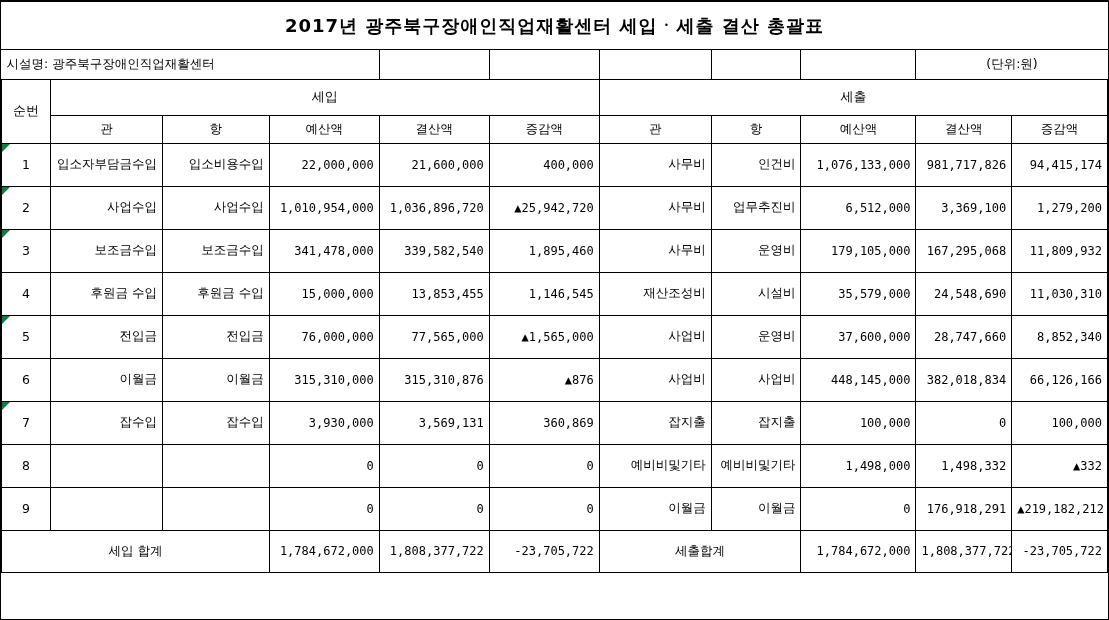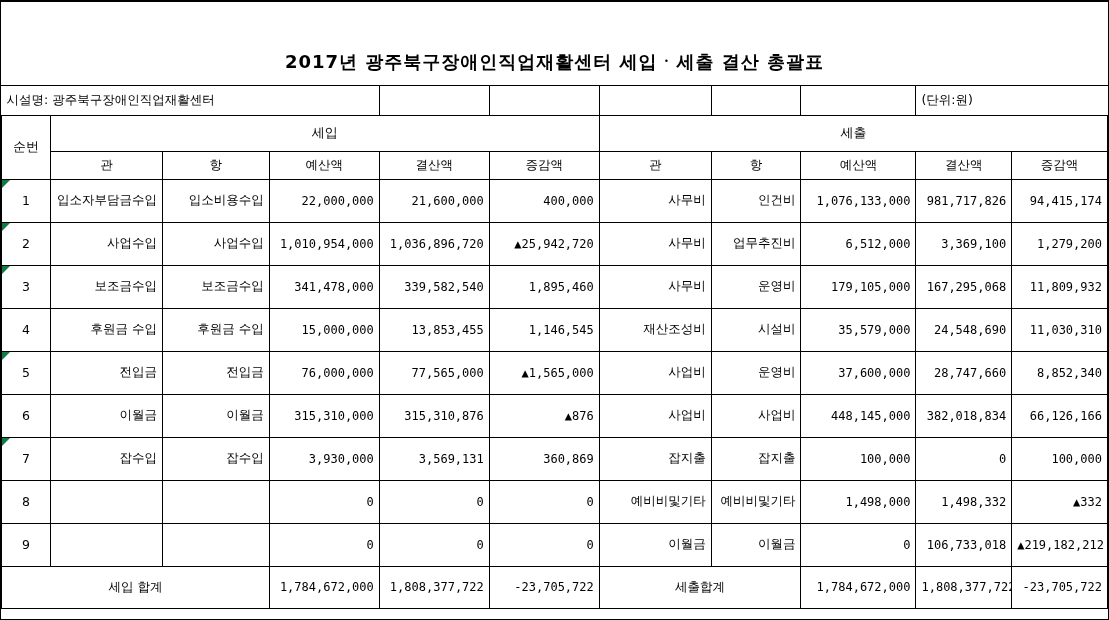--- a/index.html
+++ b/index.html
@@ -22,21 +22,20 @@
     border: 1px solid #000;
     border-top: 2px solid #000;
   }
   .title-row {
     height: 48px;
     display: flex;
     align-items: center;
     justify-content: center;
     border-bottom: 1px solid #000;
     box-sizing: border-box;
-    margin-top: 36px;
   }
   .title {
     font-size: 18px;
     font-weight: bold;
     letter-spacing: 1px;
     white-space: nowrap;
   }
   table {
     border-collapse: collapse;
     table-layout: fixed;
@@ -60,21 +59,21 @@
     height: 29px;
   }
   .meta-row td.vsep {
     border-right: 1px solid #000;
   }
   .meta-label {
     text-align: left;
     font-size: 12.5px;
   }
   .meta-unit {
-    text-align: left;
+    text-align: center;
     font-size: 12.5px;
   }
   .hdr {
     text-align: center;
     height: 28px;
   }
   .hdr-group {
     height: 36px;
     text-align: center;
     font-size: 13px;
@@ -289,21 +288,21 @@
         <tr>
           <td class="cell-ctr">9</td>
           <td class="cell-txt"></td>
           <td class="cell-txt"></td>
           <td class="cell-num">0</td>
           <td class="cell-num">0</td>
           <td class="cell-num">0</td>
           <td class="cell-txt">이월금</td>
           <td class="cell-txt">이월금</td>
           <td class="cell-num">0</td>
-          <td class="cell-num">106,733,018</td>
+          <td class="cell-num">176,918,291</td>
           <td class="cell-num">▲219,182,212</td>
         </tr>
       </tbody>
 
     <tbody>
         <tr class="total-row">
       <td class="total-label" colspan="3">세입 합계</td>
       <td class="cell-num">1,784,672,000</td>
       <td class="cell-num">1,808,377,722</td>
       <td class="cell-num">-23,705,722</td>

